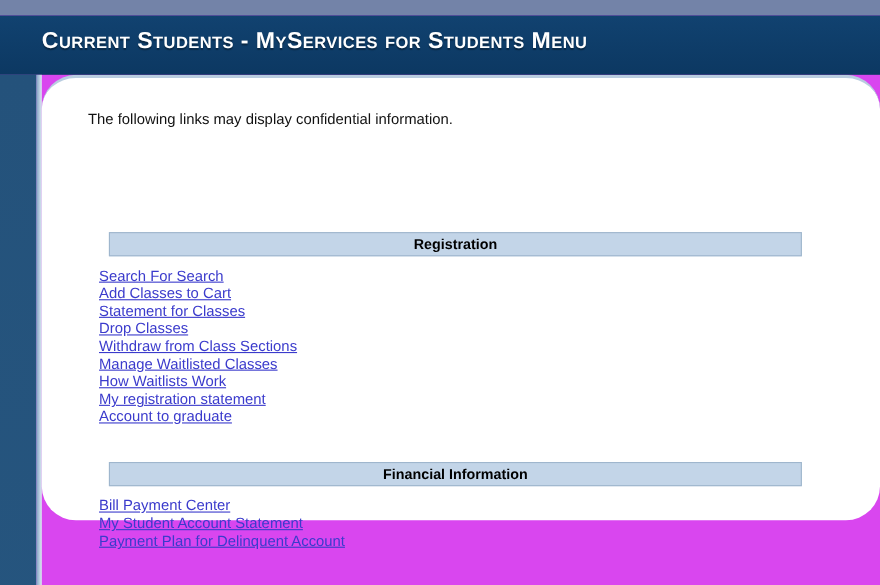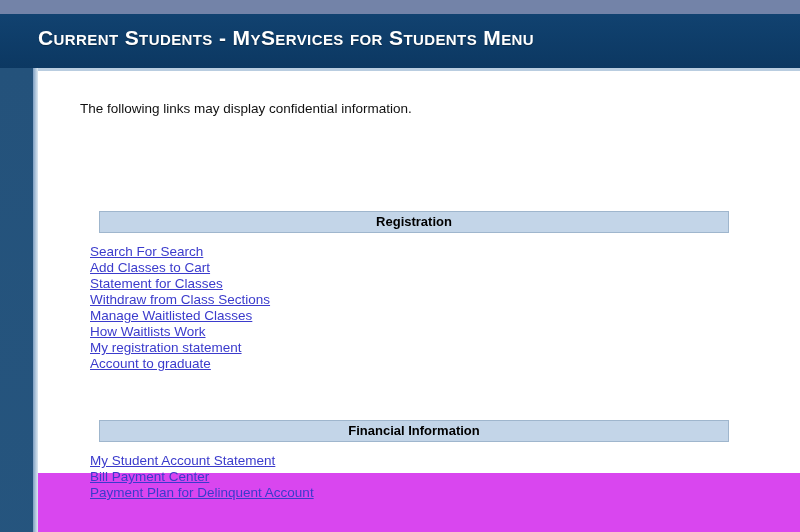--- a/index.html
+++ b/index.html
@@ -80,20 +80,21 @@
   
   .content-panel {
     position: absolute;
     top: 68px;
     left: 38px;
     width: 762px;
     height: 405px;
     background: #ffffff;
     border-top: 3px solid #b9cde0;
     box-sizing: border-box;
+    border-radius: 31px;
   }
 
   .intro-text {
     position: absolute;
     top: 30px;
     left: 42px;
     font-size: 13.5px;
     color: #111111;
     font-family: "Liberation Sans", sans-serif;
     white-space: nowrap;
@@ -160,31 +161,32 @@
   <div class="content-panel">
 
     <div class="intro-text">The following links may display confidential information.</div>
 
     <div class="section section-reg">
       <div class="section-bar">Registration</div>
       <ul class="link-list">
         <li><a>Search For Search</a></li>
         <li><a>Add Classes to Cart</a></li>
         <li><a>Statement for Classes</a></li>
+        <li><a>Drop Classes</a></li>
         <li><a>Withdraw from Class Sections</a></li>
         <li><a>Manage Waitlisted Classes</a></li>
         <li><a>How Waitlists Work</a></li>
         <li><a>My registration statement</a></li>
         <li><a>Account to graduate</a></li>
       </ul>
     </div>
 
     <div class="section section-fin">
       <div class="section-bar">Financial Information</div>
       <ul class="link-list">
+        <li><a>Bill Payment Center</a></li>
         <li><a>My Student Account Statement</a></li>
-        <li><a>Bill Payment Center</a></li>
         <li><a>Payment Plan for Delinquent Account</a></li>
       </ul>
     </div>
 
   </div>
 </div>
 
 </body></html>

